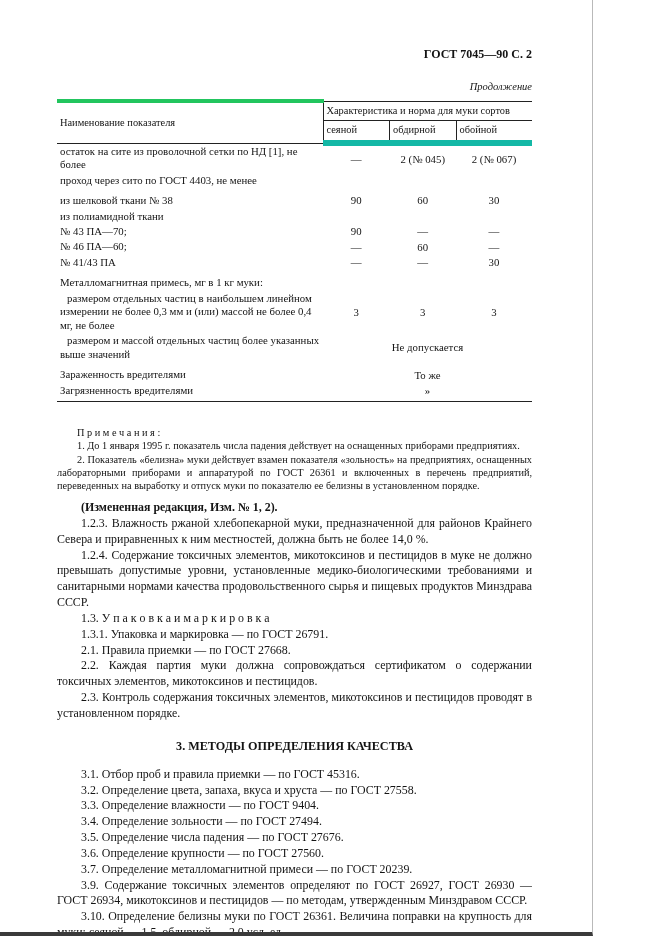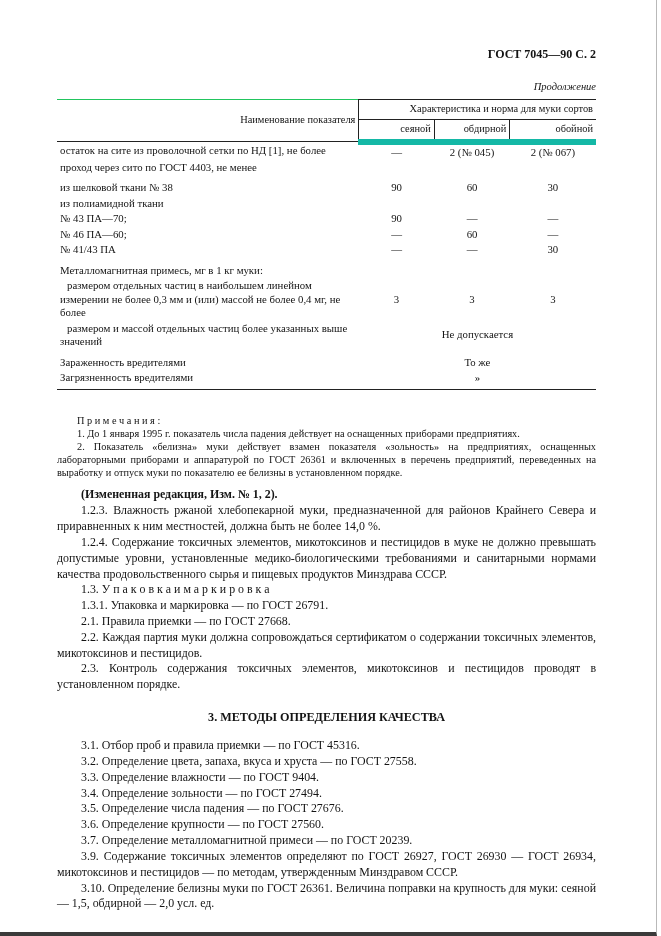--- a/index.html
+++ b/index.html
@@ -4,21 +4,21 @@
 <style>
   * { box-sizing: border-box; }
   html, body { margin: 0; padding: 0; }
   body {
     width: 661px; height: 936px;
     background: #ffffff;
     font-family: "Liberation Serif", "DejaVu Serif", serif;
     color: #141414;
   }
   .page {
-    width: 657px; height: 936px;
+    width: 593px; height: 936px;
     padding: 48px 60px 16px 57px;
     position: relative;
     overflow: hidden;
     border-right: 1px solid #b9b9b9;
     border-bottom: 4px solid #3a3a3a;
     background: #fff;
   }
   .doc-header {
     text-align: right;
     font-weight: bold;
@@ -36,25 +36,25 @@
   table.spec {
     width: 100%;
     border-collapse: collapse;
     font-size: 10.8px;
     line-height: 1.22;
     table-layout: fixed;
   }
   .spec th {
     font-weight: normal;
     font-size: 10.4px;
-    text-align: right;
+    text-align: left;
     vertical-align: middle;
     padding: 3px 3px;
   }
-  .name-h { border-top: 1px solid #22c55e; border-right: 1px solid #222; border-bottom: 1px solid #222; }
+  .name-h { border-top: 4px solid #22c55e; border-right: 1px solid #222; border-bottom: 1px solid #222; }
   .group-h { border-top: 1px solid #222; border-bottom: 1px solid #222; }
   .sub-h { border-bottom: 6px solid #14b8a6; }
   .sub-h + .sub-h { border-left: 1px solid #222; }
   .spec td { padding: 1px 3px; vertical-align: middle; }
   .spec td.lbl { line-height: 1.25; }
   .spec td.val { text-align: center; }
   .ind0 { padding-left: 2px; }
   .ind1 { padding-left: 15px; }
   .ind2 { padding-left: 16px; text-indent: 7px; }
   tr.gap td { padding-top: 6px; }

